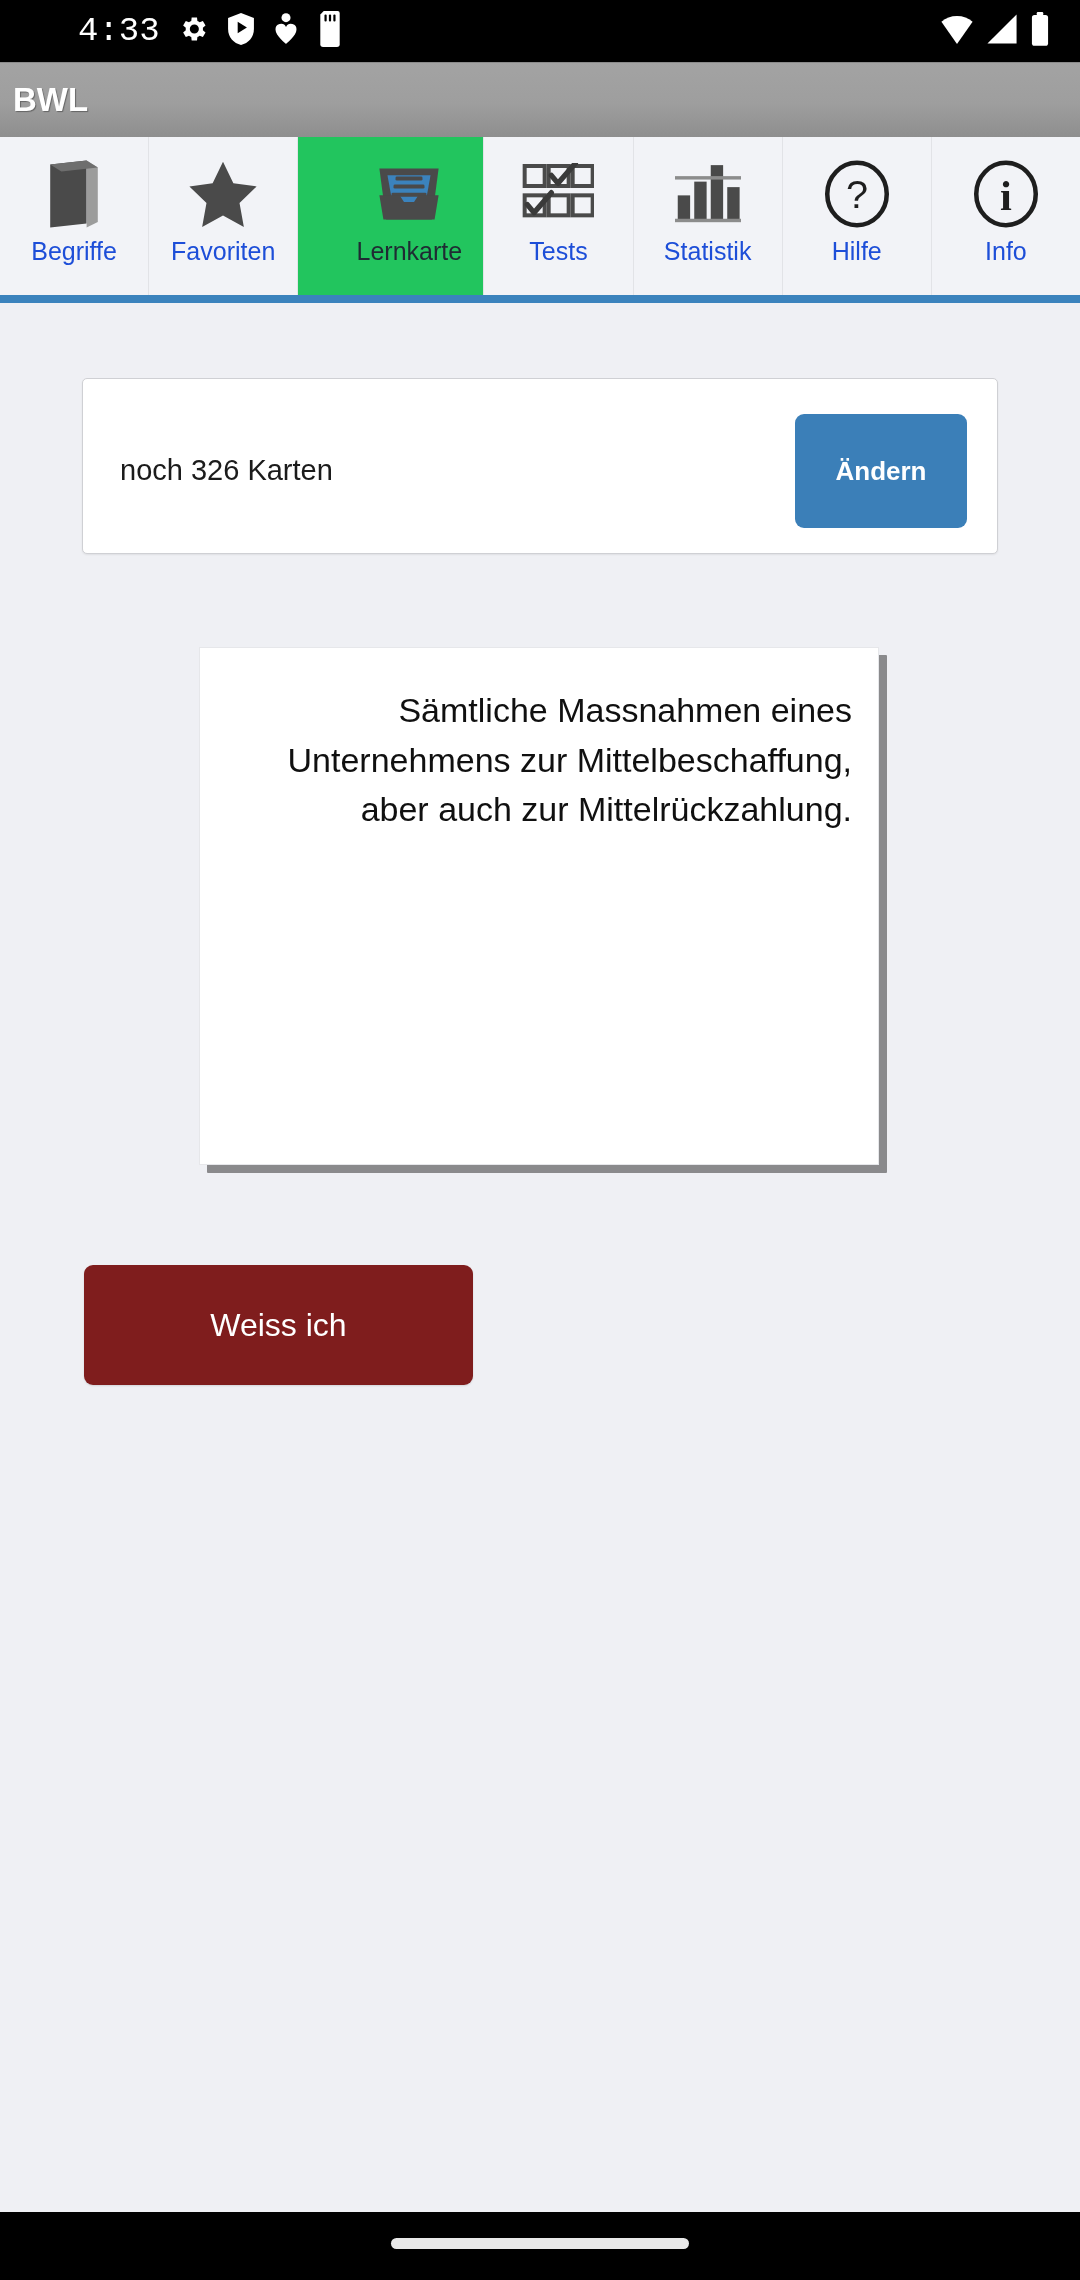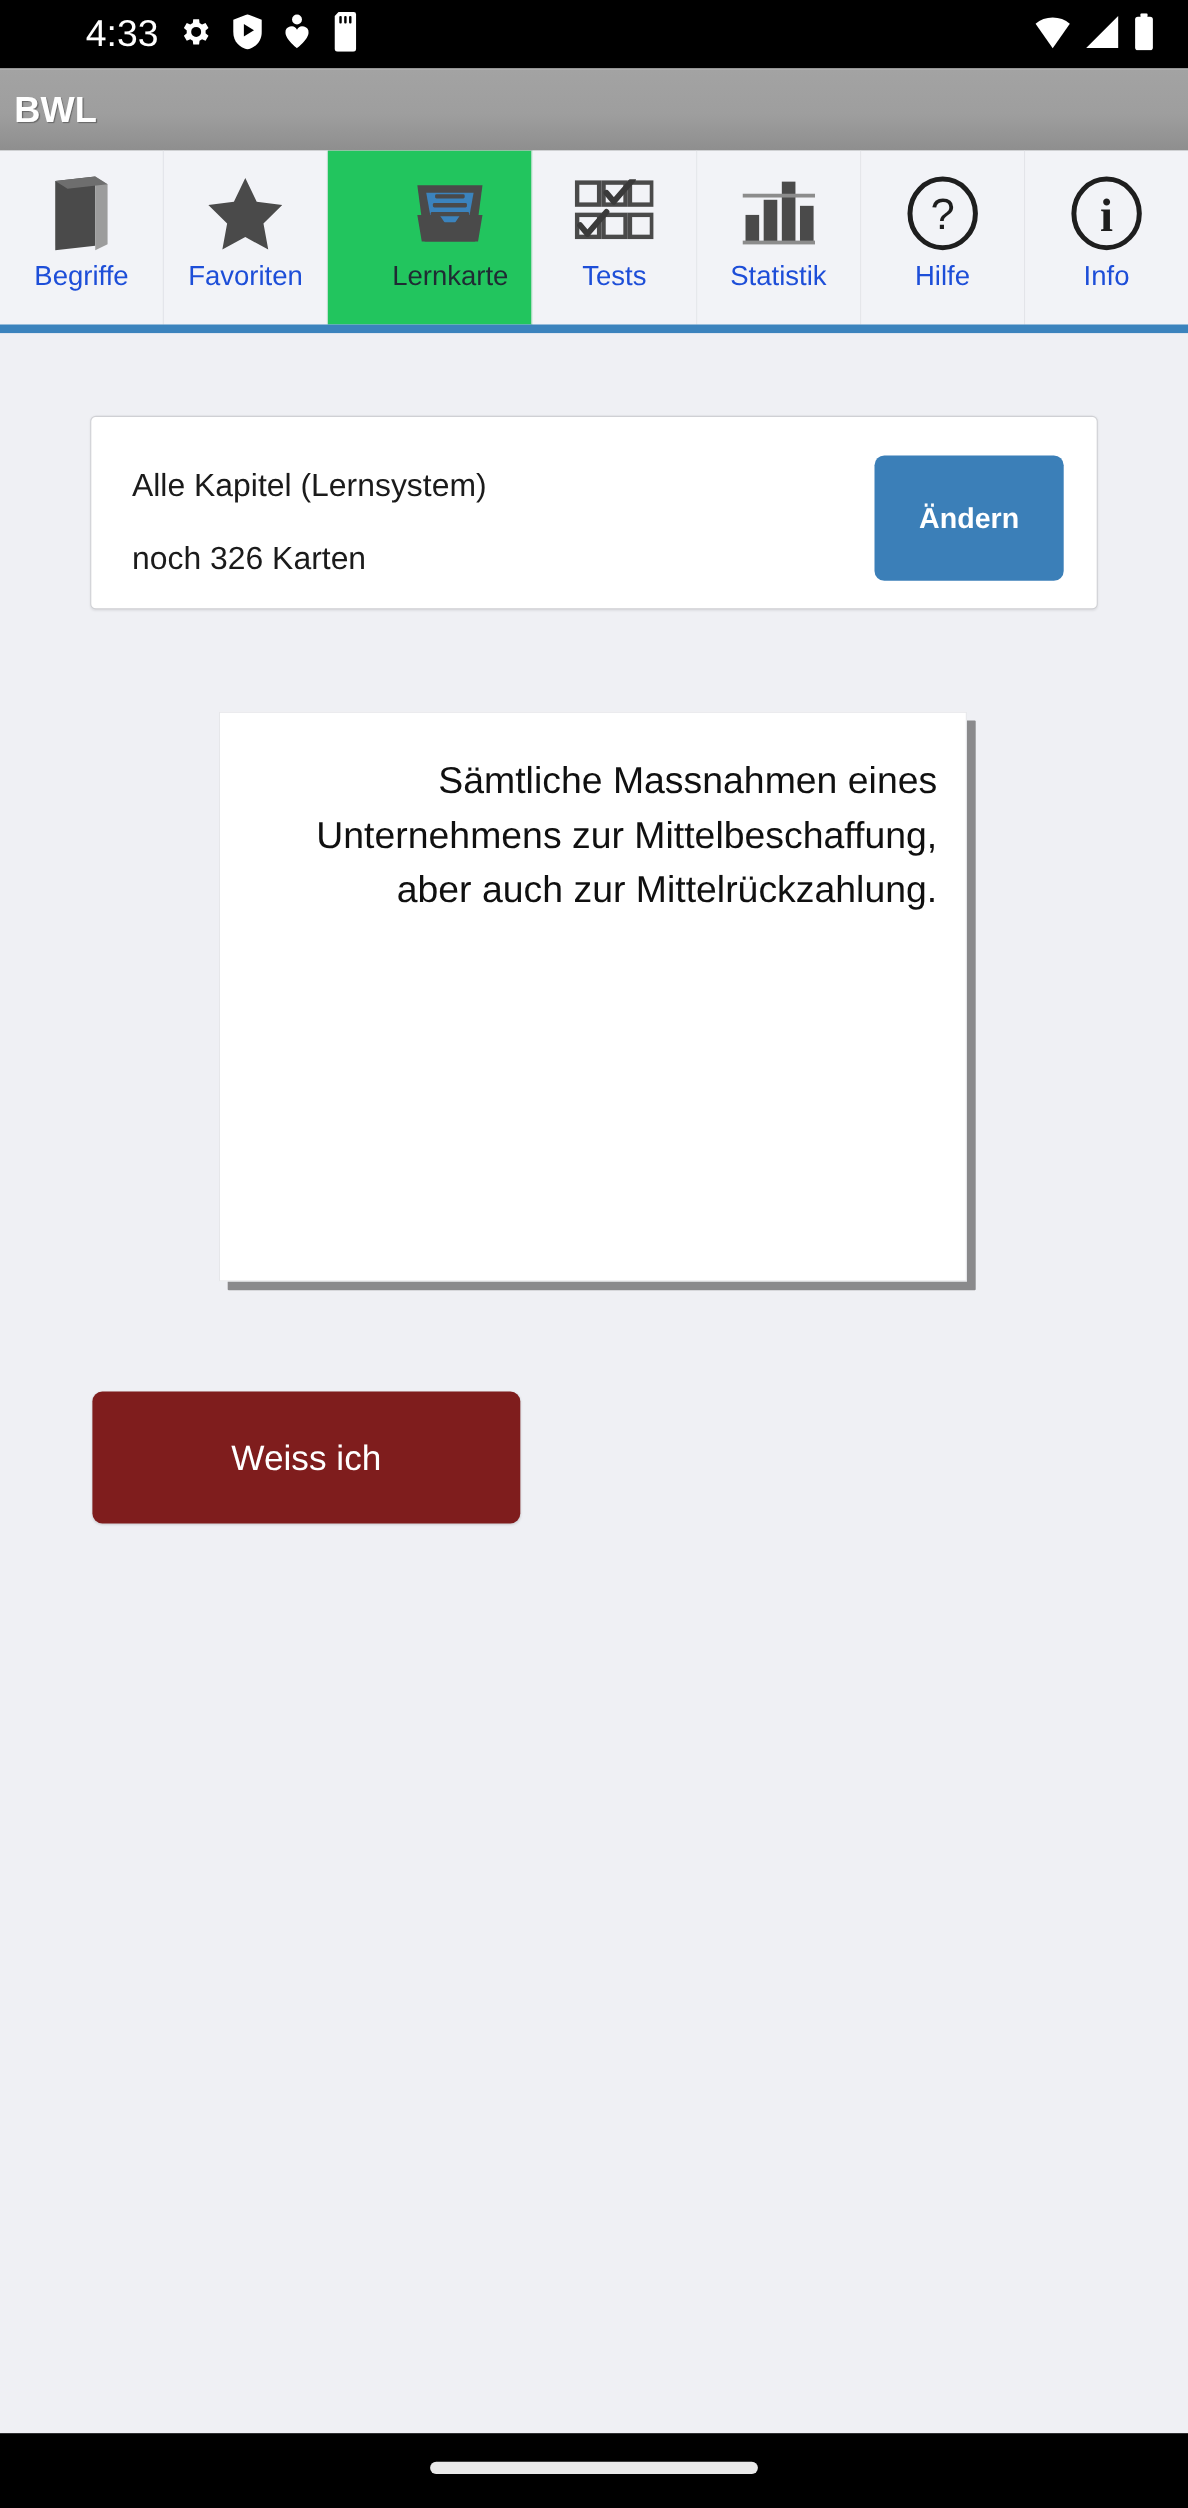--- a/index.html
+++ b/index.html
@@ -15,20 +15,21 @@
   .status-bar {
     position: absolute; top: 0; left: 0;
     width: 1080px; height: 62px;
     background: #000;
     display: flex; align-items: center;
     color: #fff;
   }
   .status-left {
     display: flex; align-items: center; gap: 17px;
     margin-left: 78px;
+    font-family: Liberation Mono, monospace;
   }
   .status-time {
     font-size: 34px; font-weight: 400; letter-spacing: 0px;
     line-height: 1; color: #fff;
   }
   .status-right {
     position: absolute; right: 30px; top: 0; height: 62px;
     display: flex; align-items: center; gap: 12px;
   }
   .sicon { display: block; }
@@ -354,21 +355,20 @@
   </div>
 
 </div>
 
 <div class="tab-underline"></div>
 
 <div class="content">
 
   <div class="chapter-card">
     <div class="chapter-info">
-      <div class="chapter-line1">Alle Kapitel (Lernsystem)</div>
       <div class="chapter-line2">noch 326 Karten</div>
     </div>
     <button class="change-button">Ändern</button>
   </div>
 
   <div class="flashcard-wrap">
     <div class="flashcard-shadow"></div>
     <div class="flashcard">
       <div class="flashcard-text">Sämtliche Massnahmen eines Unternehmens zur Mittelbeschaffung, aber auch zur Mittelrückzahlung.</div>
     </div>

